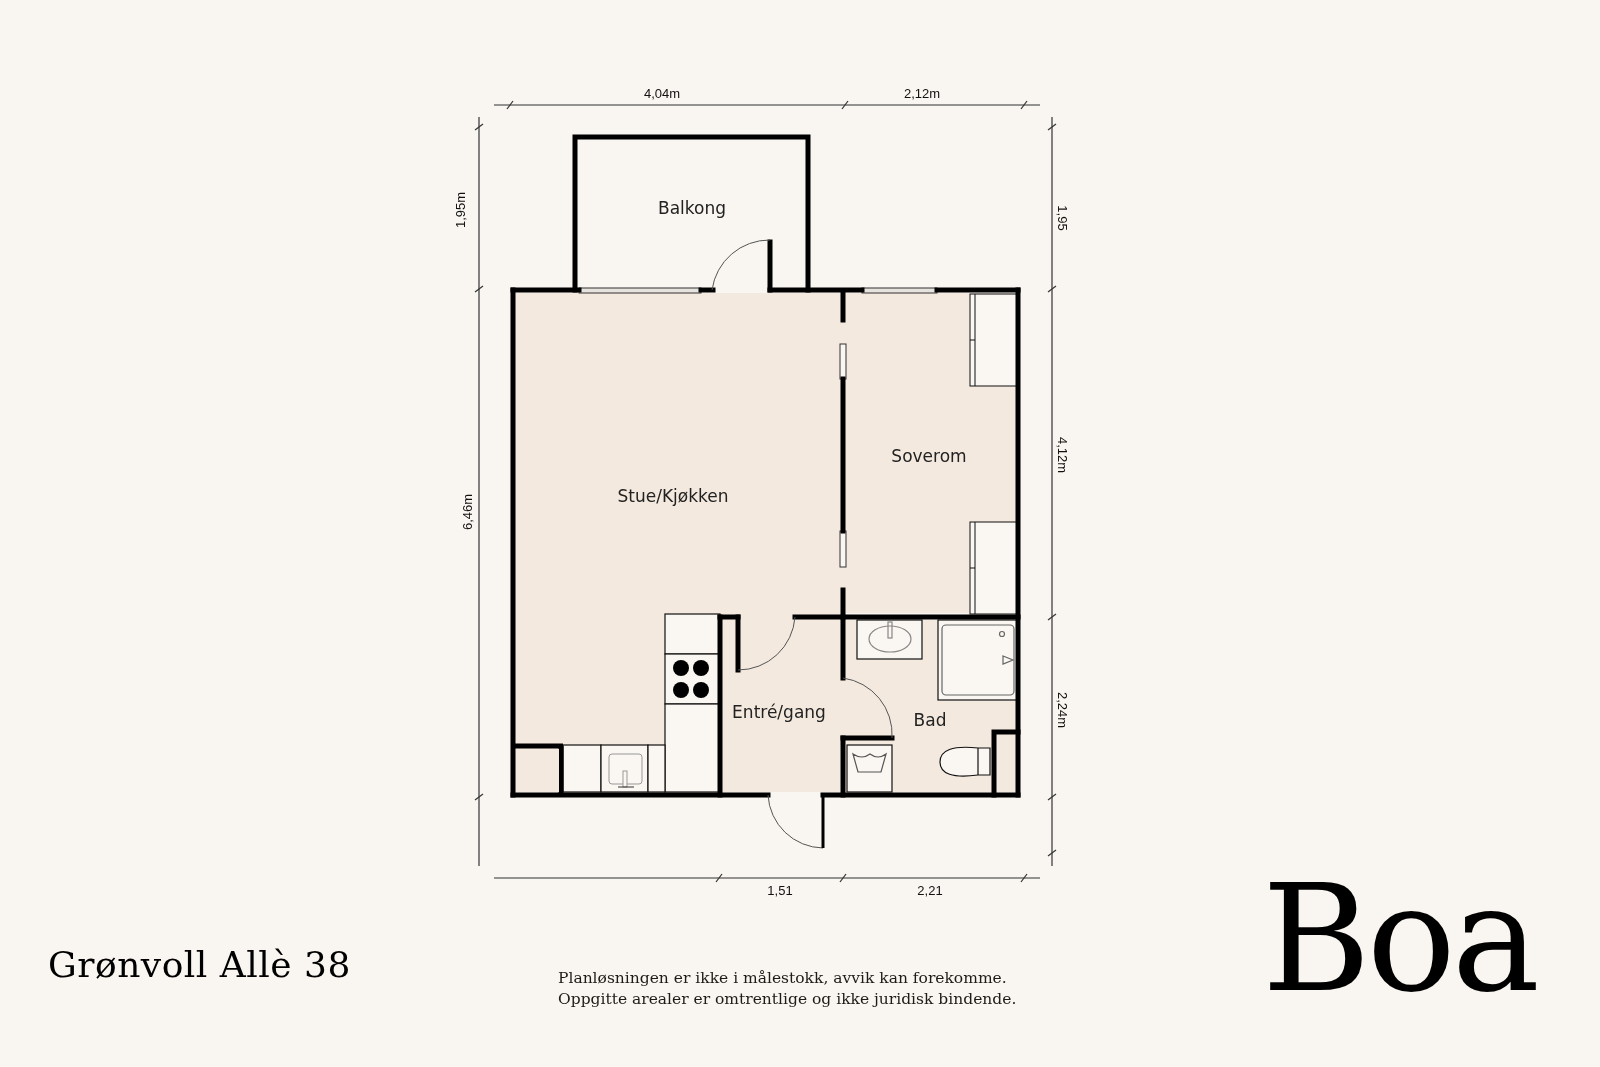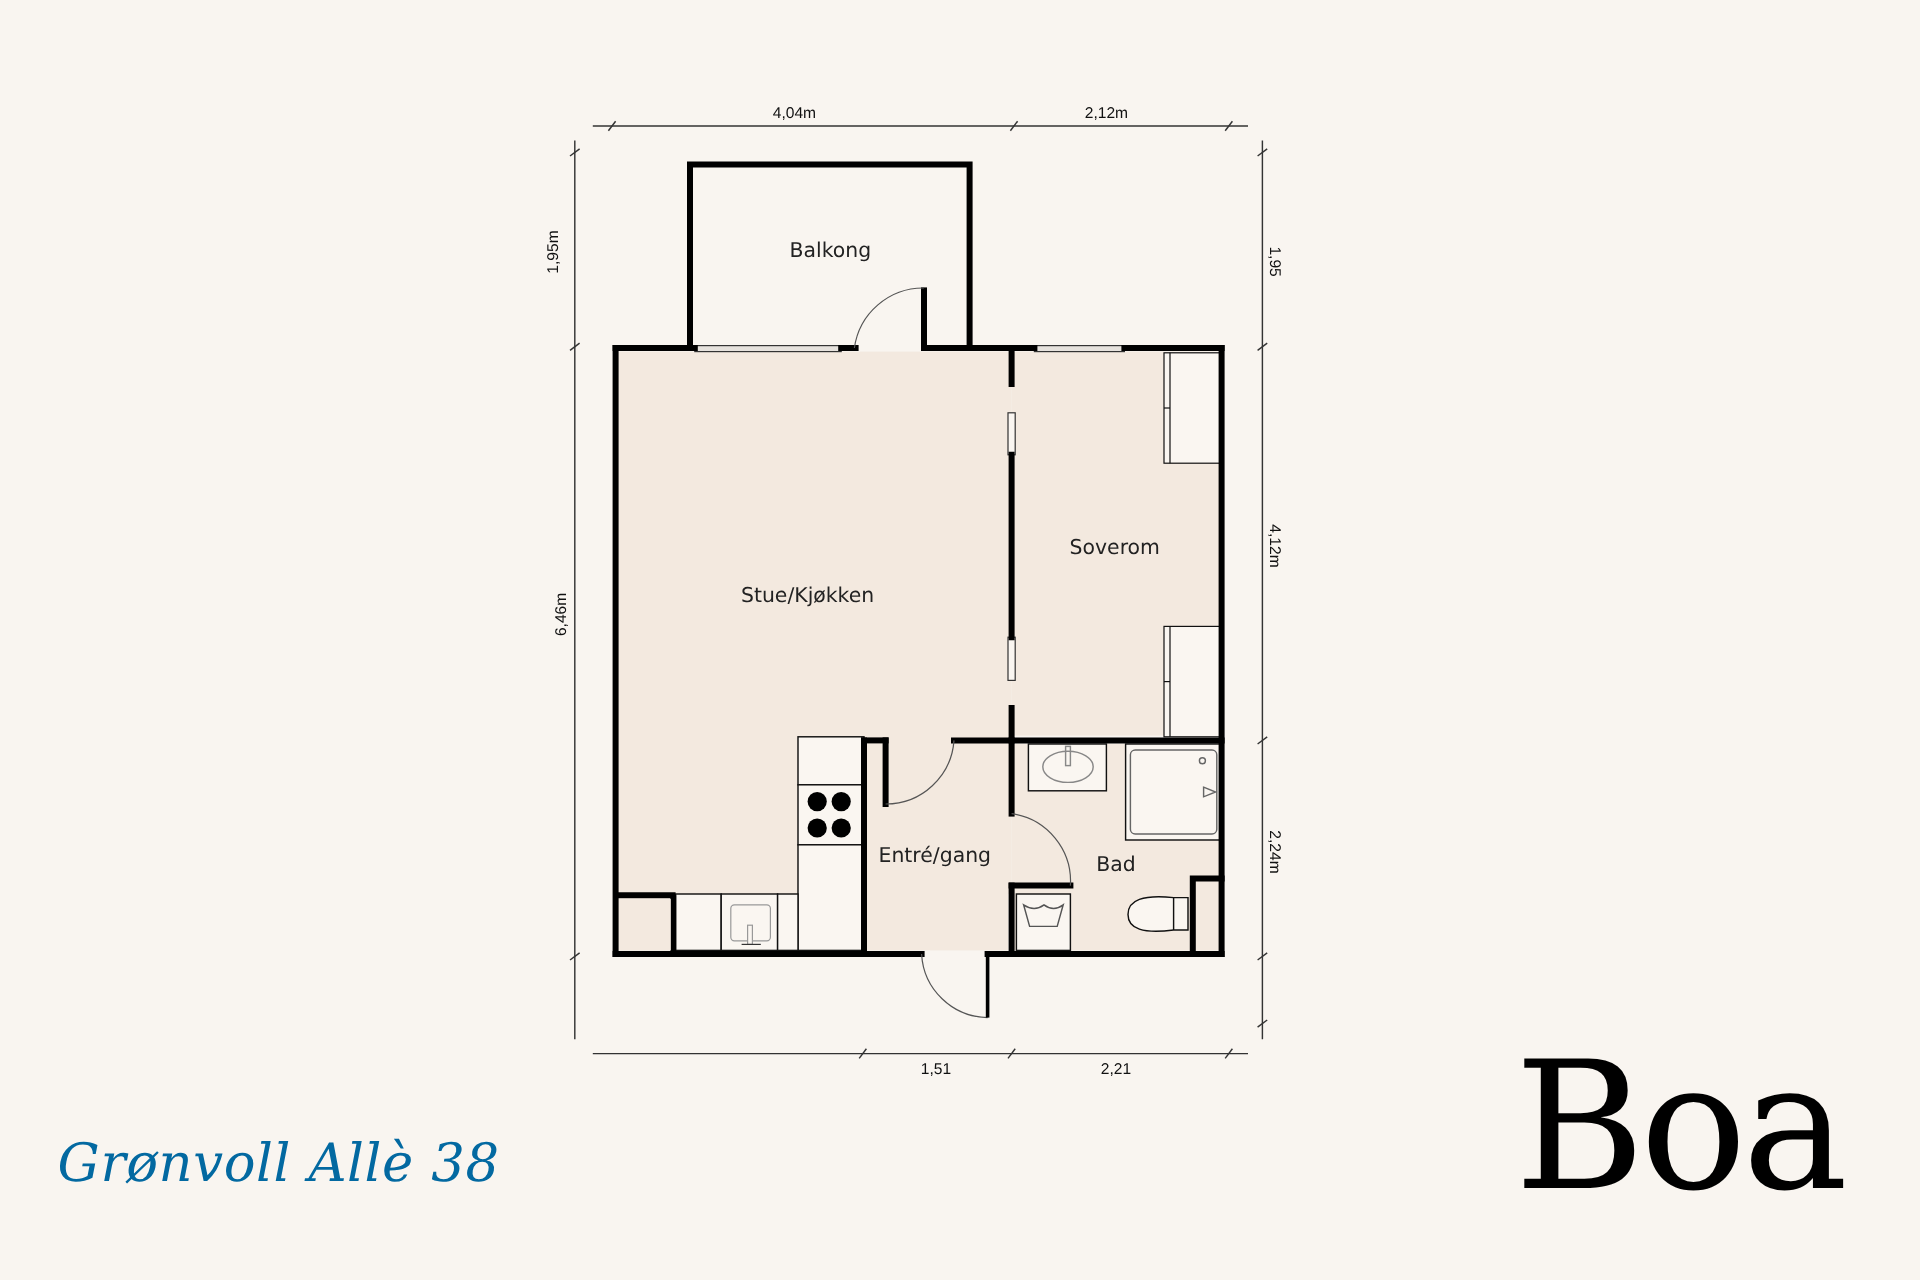--- a/index.html
+++ b/index.html
@@ -8,21 +8,21 @@
     background: #f9f5f0;
     position: relative; overflow: hidden;
     font-family: "Liberation Sans", "DejaVu Sans", sans-serif;
   }
   #plan { position: absolute; left: 0; top: 0; }
   .room-label { font-family: "DejaVu Sans", "Liberation Sans", sans-serif; font-size: 17px; fill: #222; }
   .dim-label { font-family: "Liberation Sans", "DejaVu Sans", sans-serif; font-size: 13px; fill: #111; }
   .address {
     position: absolute; left: 48px; top: 944px;
     font-family: "DejaVu Serif", "Liberation Serif", serif;
-    font-size: 44px; color: #0369a1; letter-spacing: 0.5px; font-style: italic;
+    font-size: 36px; color: #000000; letter-spacing: 0.5px;
   }
   .disclaimer {
     position: absolute; left: 558px; top: 968px;
     font-family: "DejaVu Serif", "Liberation Serif", serif;
     font-size: 15.5px; line-height: 21px; color: #1e1b18;
   }
   .logo {
     position: absolute; left: 1262px; top: 865px;
     font-family: "DejaVu Serif", "Liberation Serif", serif;
     font-weight: normal; font-size: 148px; line-height: 1; color: #000;
@@ -176,15 +176,17 @@
   <text class="room-label" x="692" y="214" text-anchor="middle">Balkong</text>
   <text class="room-label" x="673" y="502" text-anchor="middle">Stue/Kjøkken</text>
   <text class="room-label" x="929" y="462" text-anchor="middle">Soverom</text>
   <text class="room-label" x="779" y="718" text-anchor="middle">Entré/gang</text>
   <text class="room-label" x="930" y="726" text-anchor="middle">Bad</text>
 </svg>
 
 <div class="address">Grønvoll Allè 38</div>
 
 <div class="disclaimer">
+  <div>Planløsningen er ikke i målestokk, avvik kan forekomme.</div>
+  <div>Oppgitte arealer er omtrentlige og ikke juridisk bindende.</div>
 </div>
 
 <div class="logo">Boa</div>
 
 </body></html>

